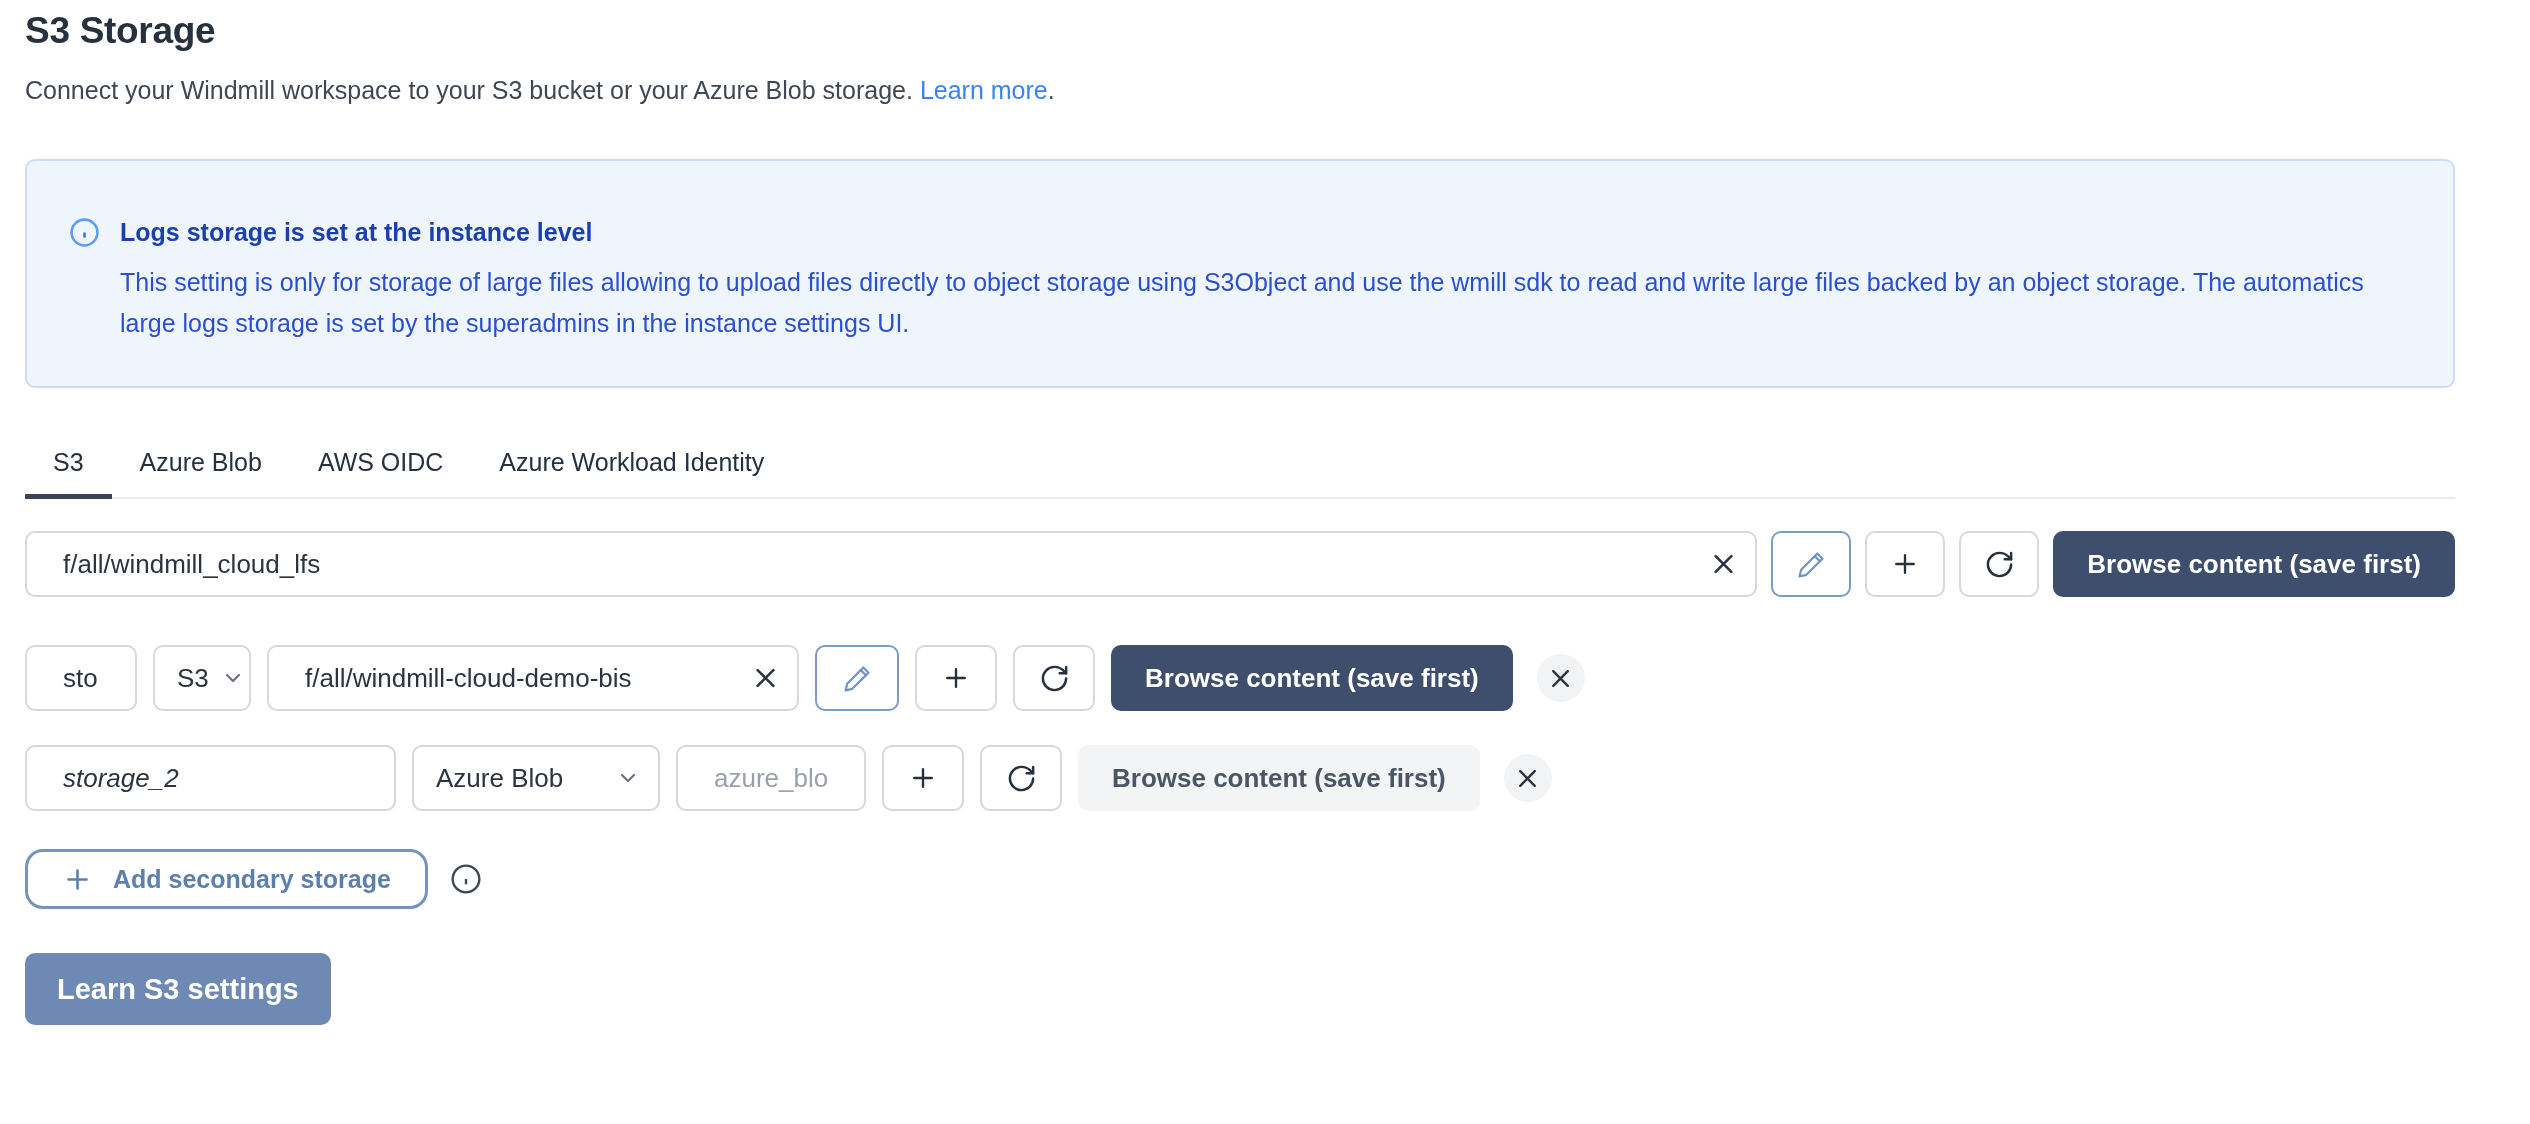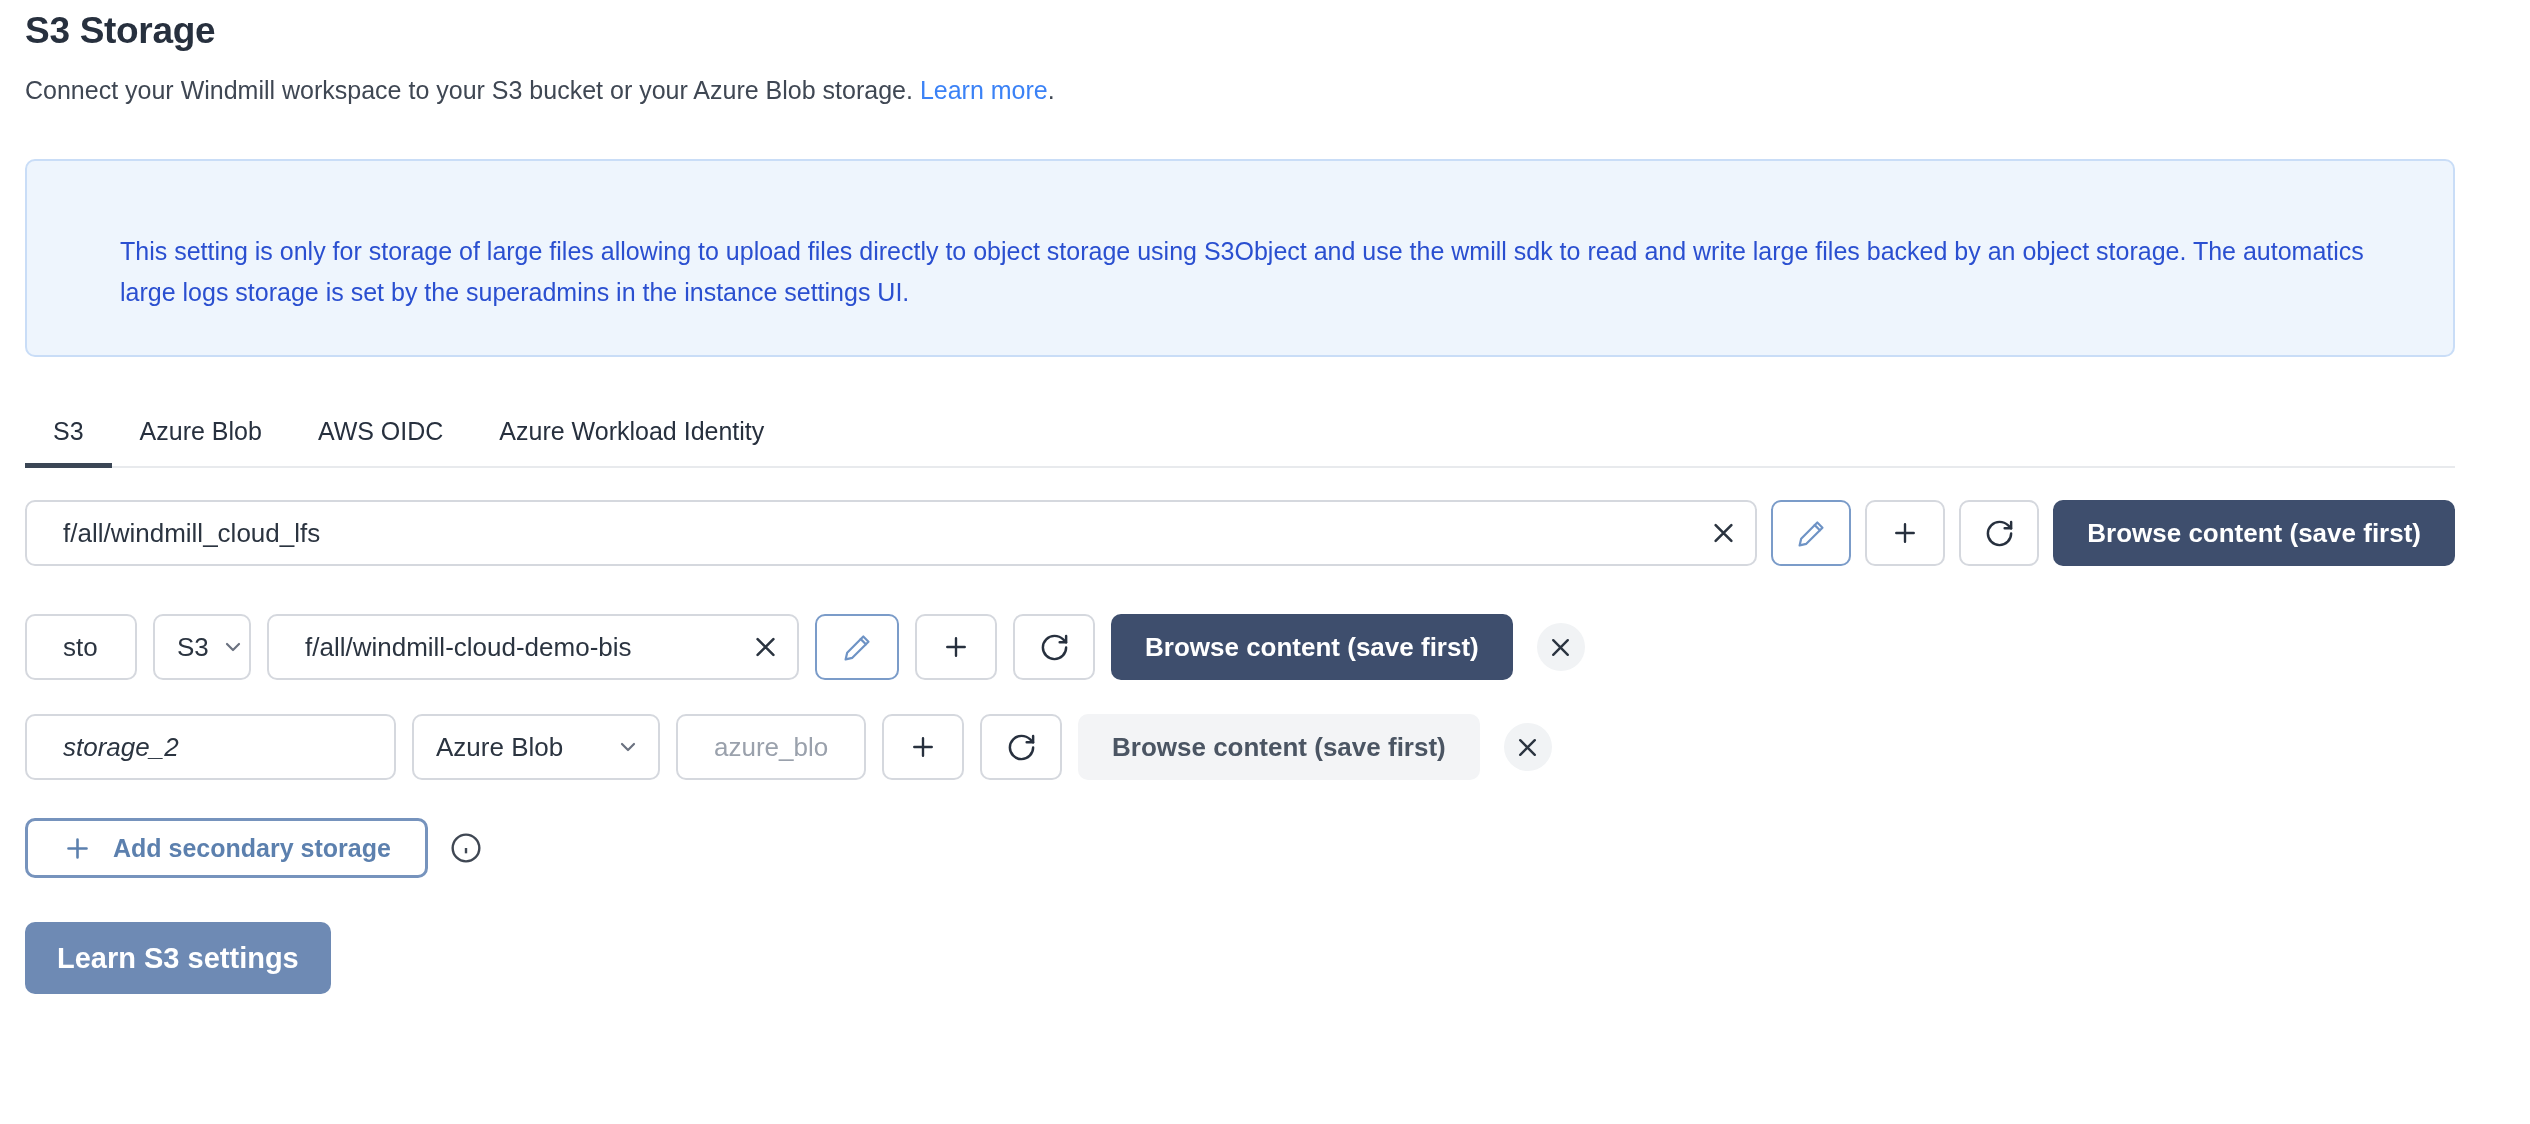--- a/index.html
+++ b/index.html
@@ -90,21 +90,21 @@
   }
   .switch .knob {
     position:absolute; left:5px; top:4px; width:39px; height:39px; border-radius:50%;
     background:#fff; box-shadow:0 2px 5px rgba(0,0,0,.28);
   }
   .toggle-label { font-size:26px; font-weight:700; color:#27303e; margin-left:22px; }
   .inline-info { margin-left:14px; display:flex; align-items:center; }
 
   .add-btn {
     margin-top:38px; display:inline-flex; align-items:center; gap:20px; height:60px;
-    padding:0 34px; border:3px solid #7693bd; border-radius:10px; color:#5c80ae;
+    padding:0 34px; border:3px solid #7693bd; border-radius:18px; color:#5c80ae;
     font-weight:700; font-size:25px; background:#fff; font-family:inherit; cursor:pointer;
   }
   .add-row { display:flex; align-items:center; gap:22px; }
 
   .save-btn {
     margin-top:44px; height:72px; padding:0 32px; background:#6e8ab4; color:#fff;
     font-weight:700; font-size:29px; border:none; border-radius:10px; font-family:inherit; cursor:pointer;
   }
 
   
@@ -127,20 +127,30 @@
 
     <div class="page-title">S3 Storage</div>
 
     <div class="subtitle">
       <span>Connect your Windmill workspace to your S3 bucket or your Azure Blob storage.</span>
       <span> </span>
       <span class="link">Learn more</span><span>.</span>
     </div>
 
     <div class="alert">
+      <div class="alert-head">
+        <span style="display:flex;">
+          <svg width="31" height="31" viewBox="0 0 24 24" fill="none" stroke="#5f9af7" stroke-width="2">
+            <circle cx="12" cy="12" r="10"></circle>
+            <path d="M12 16v-4" stroke="#3b6ef0"></path>
+            <path d="M12 8h.01" stroke="#3b6ef0"></path>
+          </svg>
+        </span>
+        <span class="alert-title">Logs storage is set at the instance level</span>
+      </div>
       <div class="alert-body">This setting is only for storage of large files allowing to upload files directly to object storage using S3Object and use the wmill sdk to read and write large files backed by an object storage. The automatics large logs storage is set by the superadmins in the instance settings UI.</div>
     </div>
 
     <div class="tabs">
       <div class="tab active">
         <span>S3</span>
       </div>
       <div class="tab">
         <span>Azure Blob</span>
       </div>

